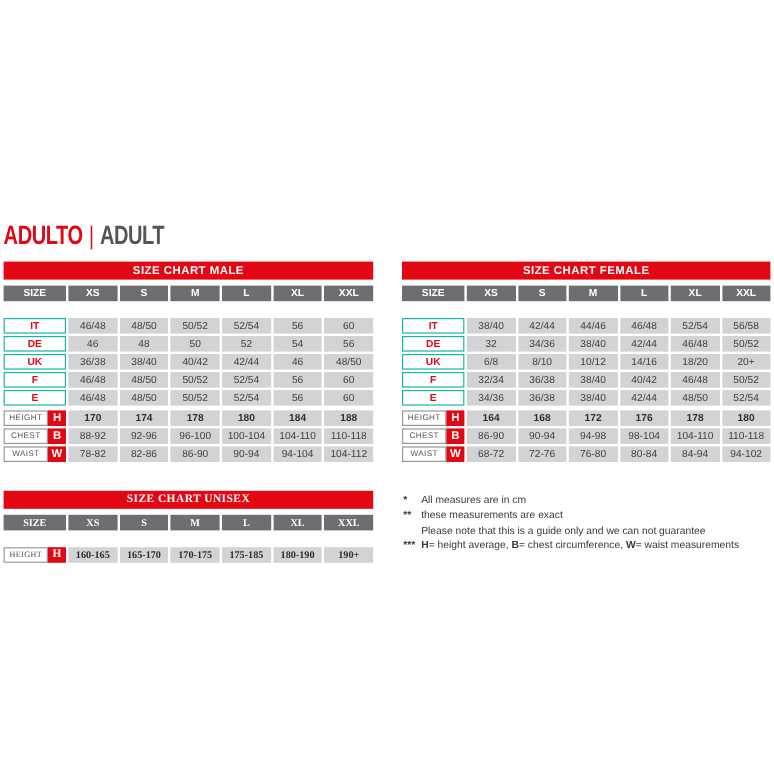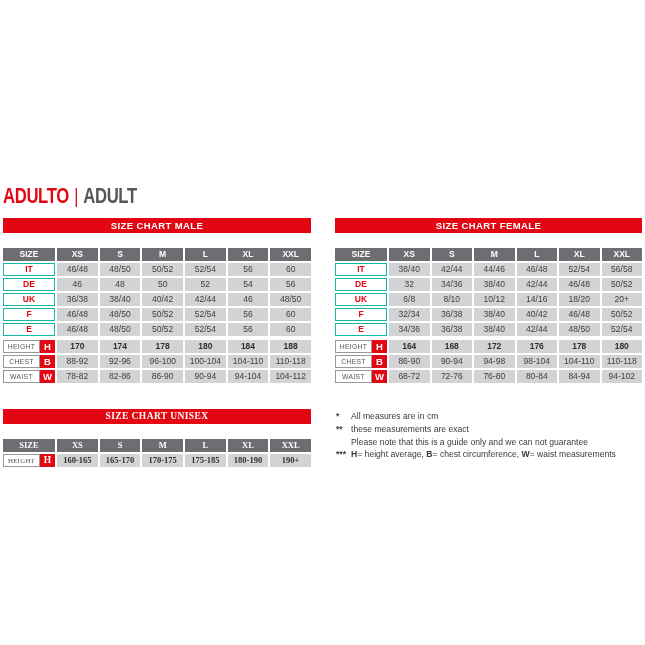--- a/index.html
+++ b/index.html
@@ -13,24 +13,24 @@
   .tp{color:#e30613;}
   .td{color:#e30613;font-weight:400;font-size:21px;}
   .ts{color:#565659;}
 
   
   .tbl{position:absolute;}
   .tbl-male{left:3px;top:218px;width:308px;}
   .tbl-female{left:335px;top:218px;width:307px;}
   .tbl-unisex{left:3px;top:409px;width:308px;font-family:Liberation Serif, serif;}
 
-  .bar{height:15px;margin-bottom:15px;background:#e30613;color:#fff;font-weight:700;
+  .bar{height:15px;margin-bottom:5px;background:#e30613;color:#fff;font-weight:700;
        font-size:9.5px;line-height:15px;text-align:center;letter-spacing:0.4px;}
   .grid{display:grid;grid-template-columns:52px repeat(6,1fr);column-gap:2px;}
-  .hdr-row{margin-bottom:2px;}
+  .hdr-row{margin-bottom:14px;}
   .hdr{height:13px;background:#6d6e71;color:#fff;font-weight:700;font-size:8.5px;
        line-height:13px;text-align:center;}
   .row{margin-bottom:2px;}
   .rlabel{box-sizing:border-box;height:13px;background:#fff;border:1px solid #14b8a6;
           color:#e30613;font-weight:700;font-size:8.5px;line-height:11px;text-align:center;}
   .cell{height:13px;background:#d1d3d4;color:#414042;font-size:8.5px;line-height:13px;
         text-align:center;}
   .cell.b{font-weight:700;color:#2f2f31;}
   .spacer{height:2px;}
   .mwrap{display:flex;height:13px;}

